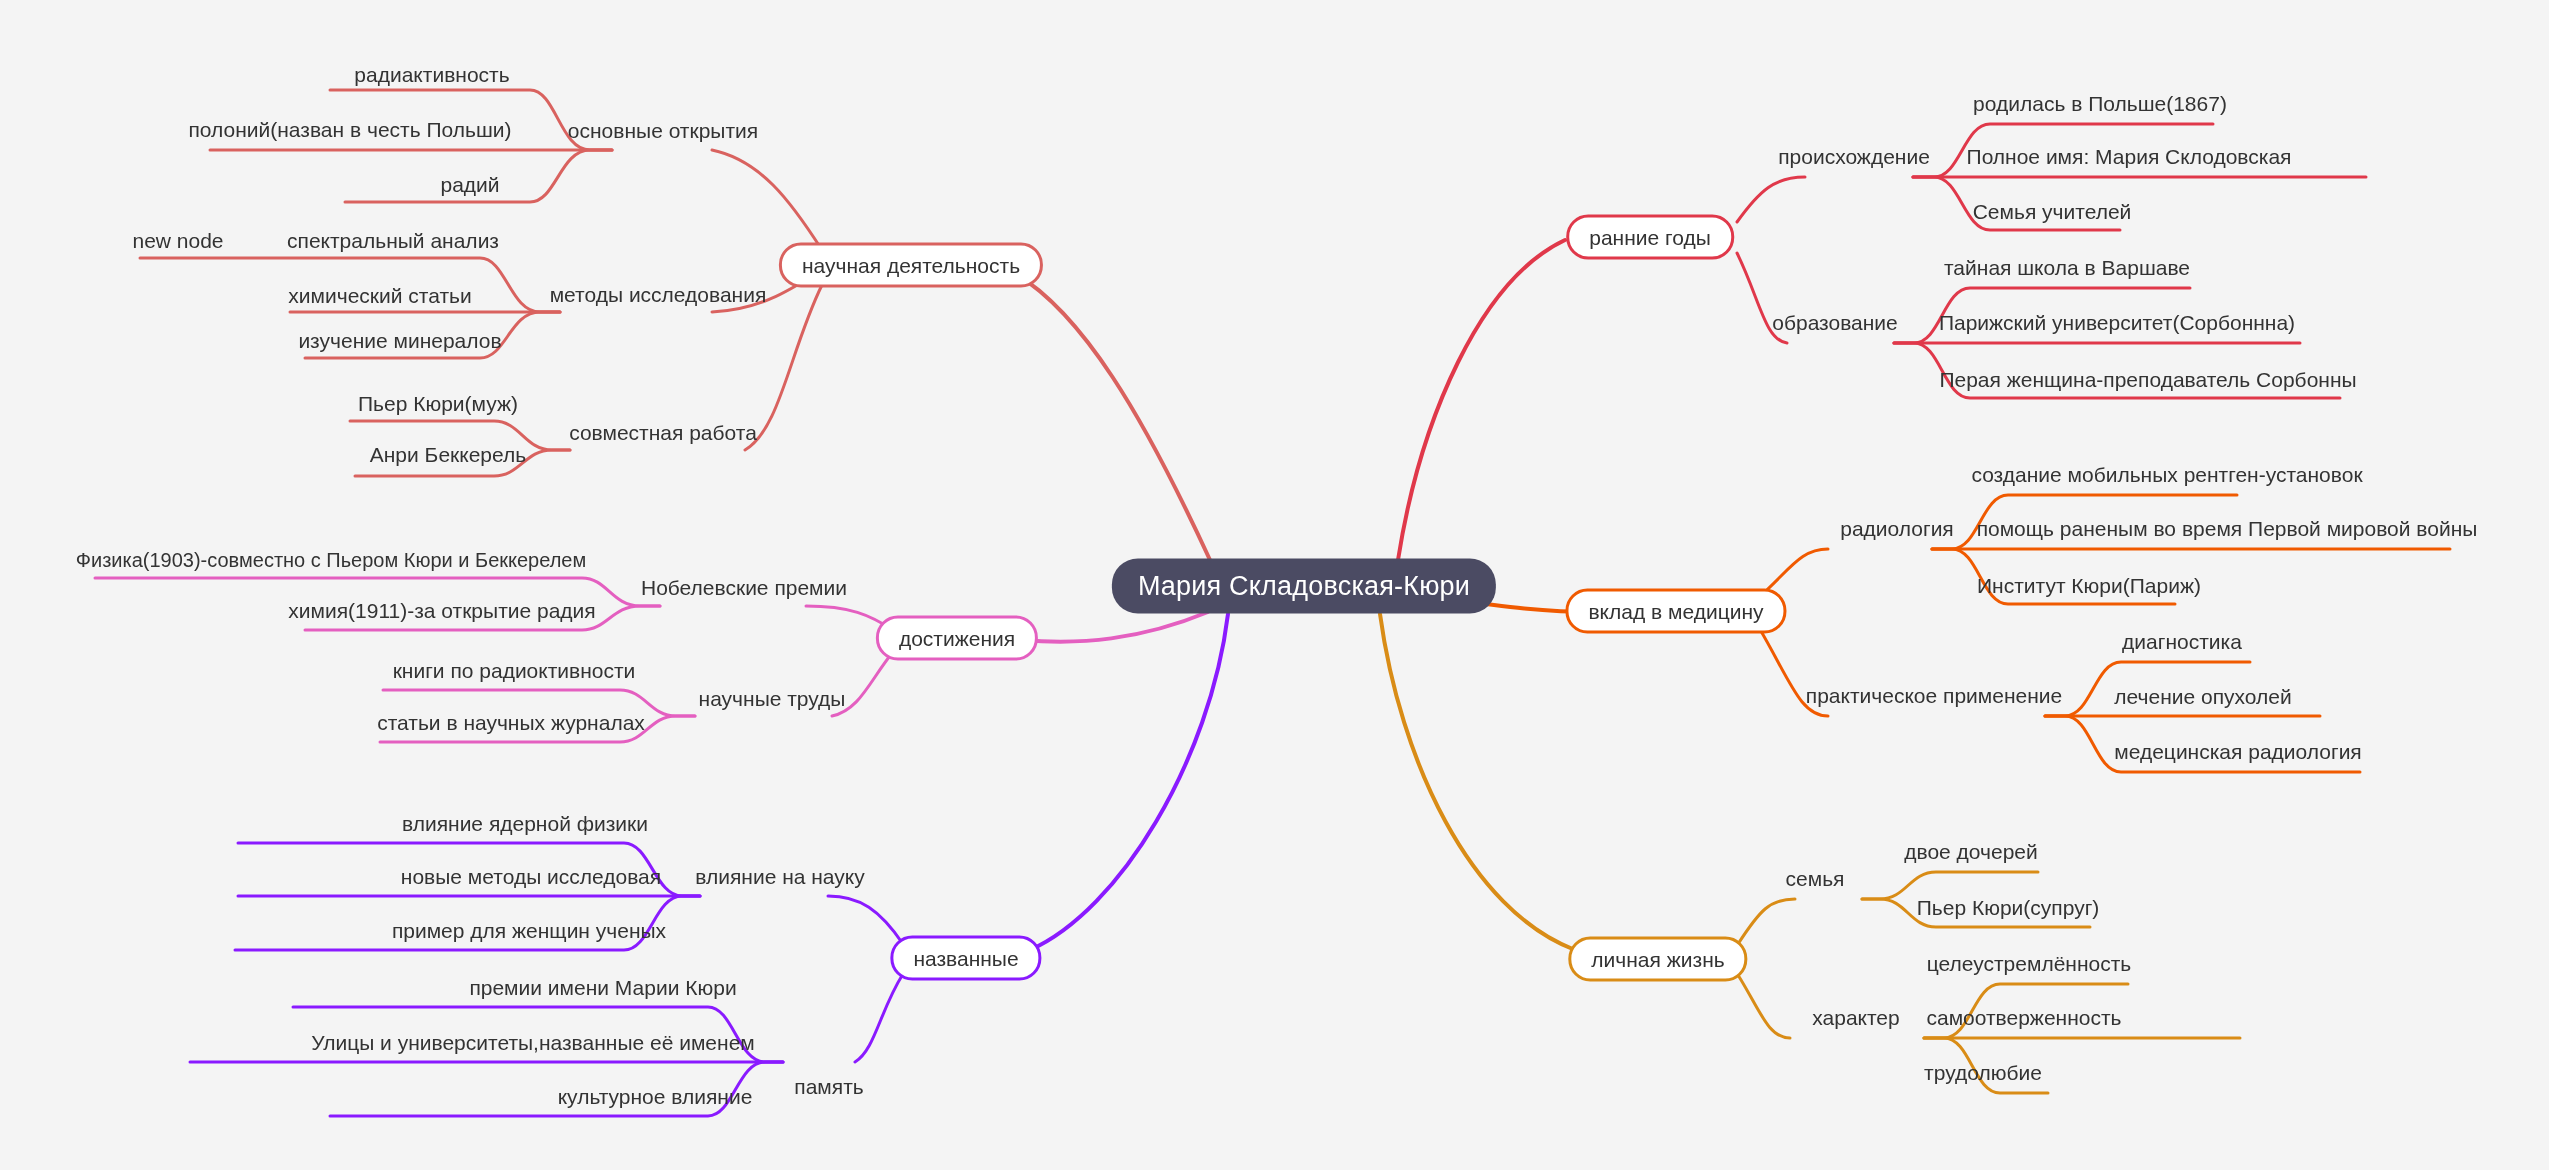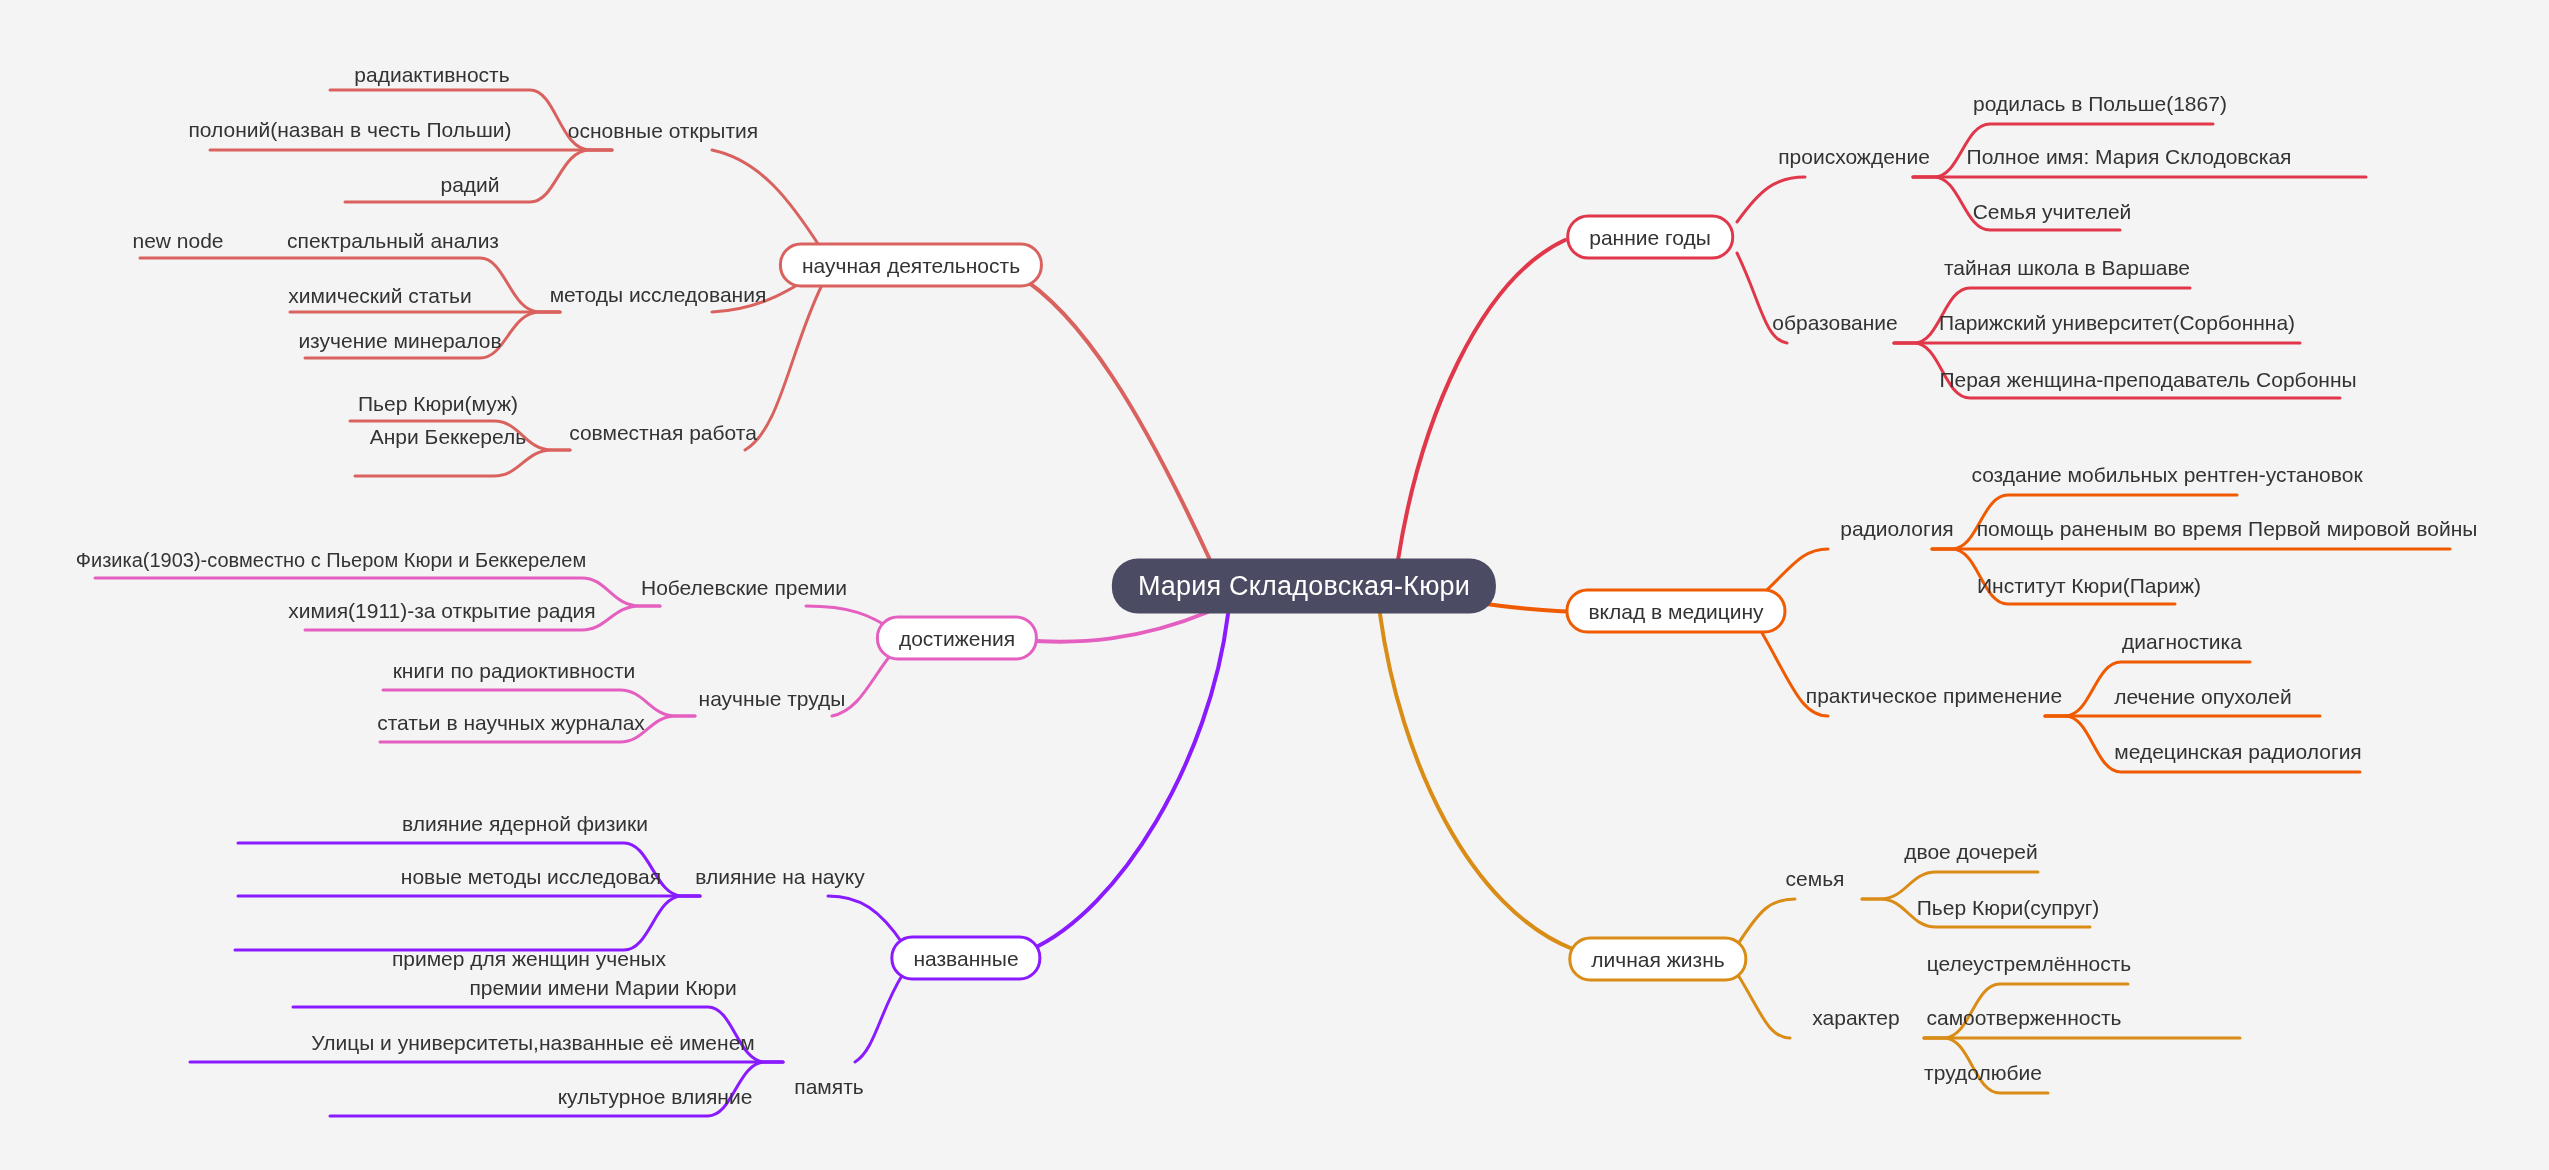--- a/index.html
+++ b/index.html
@@ -179,38 +179,38 @@
   <div class="node plain" style="left:470px; top:188px;">радий</div>
 
   <div class="node plain" style="left:658px; top:298px;">методы исследования</div>
   <div class="node plain" style="left:393px; top:244px;">спектральный анализ</div>
   <div class="node plain" style="left:178px; top:244px;">new node</div>
   <div class="node plain" style="left:380px; top:299px;">химический статьи</div>
   <div class="node plain" style="left:400px; top:344px;">изучение минералов</div>
 
   <div class="node plain" style="left:663px; top:436px;">совместная работа</div>
   <div class="node plain" style="left:438px; top:407px;">Пьер Кюри(муж)</div>
-  <div class="node plain" style="left:448px; top:440px;">Анри Беккерель</div>
+  <div class="node plain" style="left:448px; top:458px;">Анри Беккерель</div>
 
   <div class="node pill" style="left:957px; top:638px; border-color:#e45fc0;">достижения</div>
 
   <div class="node plain" style="left:744px; top:591px;">Нобелевские премии</div>
   <div class="node plain small" style="left:331px; top:563px;">Физика(1903)-совместно с Пьером Кюри и Беккерелем</div>
   <div class="node plain" style="left:442px; top:614px;">химия(1911)-за открытие радия</div>
 
   <div class="node plain" style="left:772px; top:702px;">научные труды</div>
   <div class="node plain" style="left:514px; top:674px;">книги по радиоктивности</div>
   <div class="node plain" style="left:511px; top:726px;">статьи в научных журналах</div>
 
   <div class="node pill" style="left:966px; top:958px; border-color:#8a1aff;">названные</div>
 
   <div class="node plain" style="left:780px; top:880px;">влияние на науку</div>
   <div class="node plain" style="left:525px; top:827px;">влияние ядерной физики</div>
   <div class="node plain" style="left:531px; top:880px;">новые методы исследовая</div>
-  <div class="node plain" style="left:529px; top:934px;margin-top:28px;">пример для женщин ученых</div>
+  <div class="node plain" style="left:529px; top:934px;">пример для женщин ученых</div>
 
   <div class="node plain" style="left:829px; top:1046px;margin-top:44px;">память</div>
   <div class="node plain" style="left:603px; top:991px;">премии имени Марии Кюри</div>
   <div class="node plain" style="left:533px; top:1046px;">Улицы и университеты,названные её именем</div>
   <div class="node plain" style="left:655px; top:1100px;">культурное влияние</div>
 
   <div class="node pill" style="left:1650px; top:237px; border-color:#e0384a;">ранние годы</div>
 
   <div class="node plain" style="left:1854px; top:160px;">происхождение</div>
   <div class="node plain" style="left:2100px; top:107px;">родилась в Польше(1867)</div>

